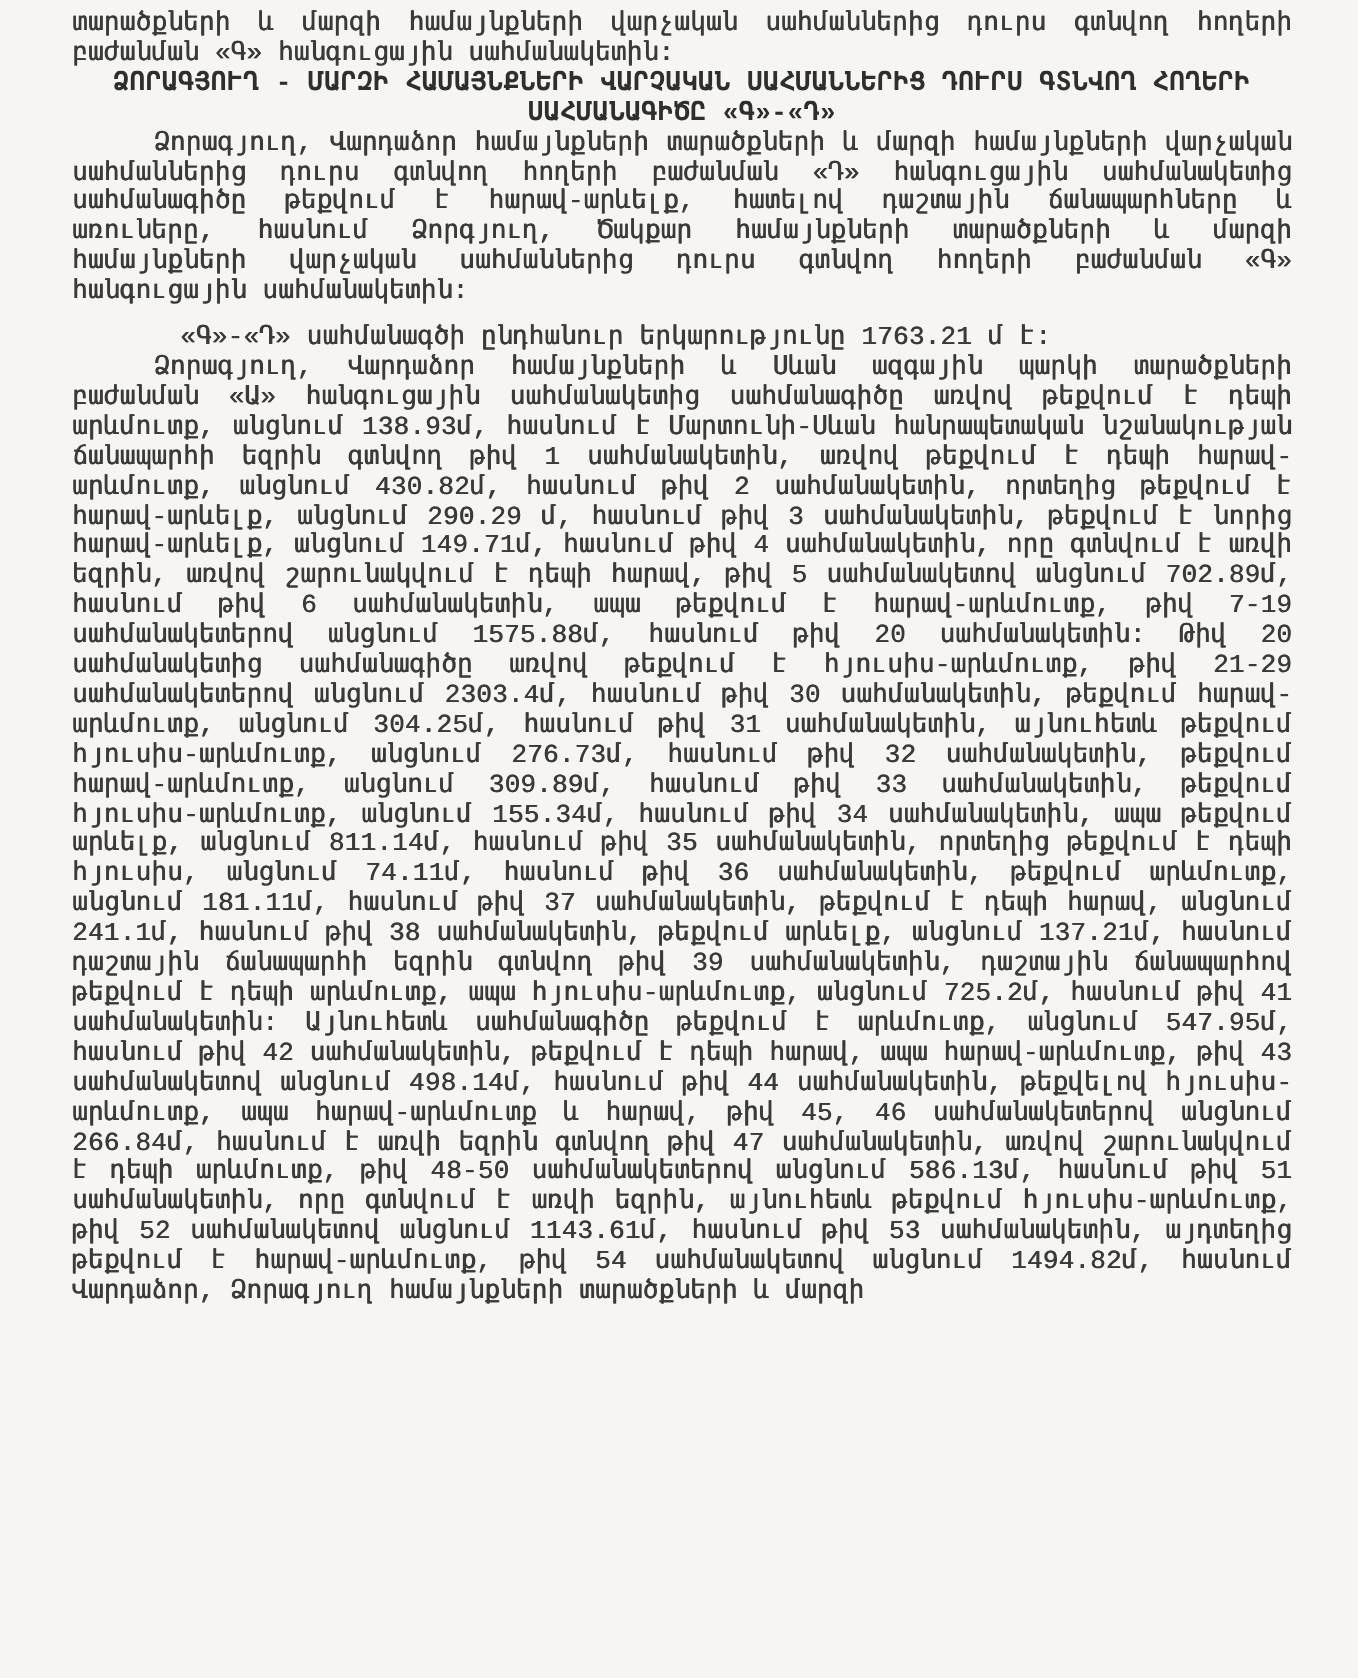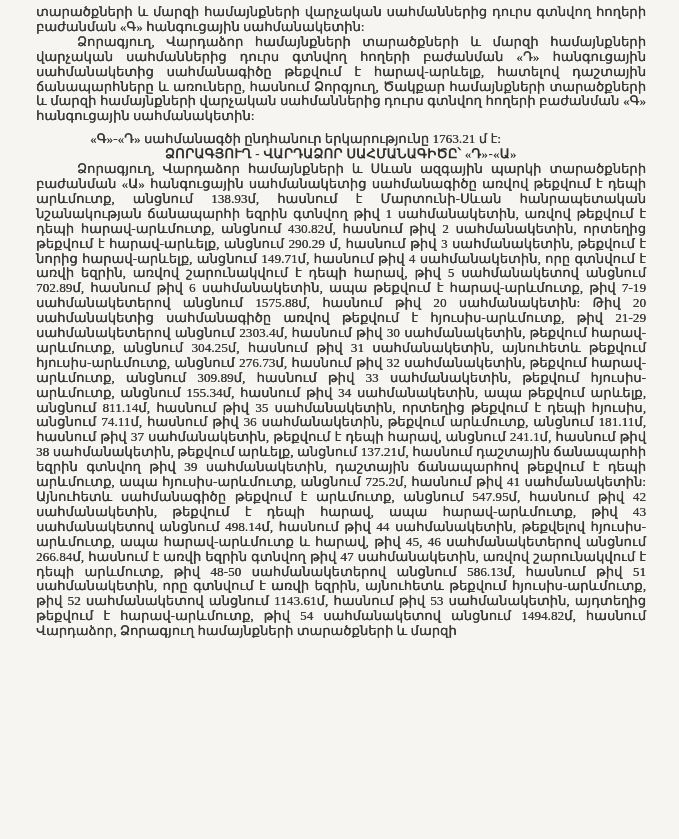--- a/index.html
+++ b/index.html
@@ -9,21 +9,21 @@
   }
   .page {
     position: relative;
     box-sizing: border-box;
     width: 679px;
     height: 839px;
     margin: 0;
     padding: 5px 33px 0 36px;
     background: #f6f5f2;
     color: #3a3a3a;
-    font-family: Liberation Serif, serif;
+    font-family: Liberation Mono, monospace;
     font-size: 13px;
     line-height: 14.9px;
     letter-spacing: 0.1px;
     text-align: justify;
     overflow: hidden;
   }
   .page p { margin: 0; }
   .body-text {
     text-shadow: 0.3px 0 0 currentColor; 
   }
@@ -46,24 +46,24 @@
   .gap-sm { height: 8px; }
 </style>
 </head>
 <body>
 
 <div class="page">
 
   <p class="body-text">տարածքների և մարզի համայնքների վարչական սահմաններից դուրս գտնվող հողերի բաժանման «Գ» հանգուցային սահմանակետին:</p>
 
 
+  <p class="section-heading heading-1">ՁՈՐԱԳՅՈՒՂ - ՄԱՐԶԻ ՀԱՄԱՅՆՔՆԵՐԻ ՎԱՐՉԱԿԱՆ ՍԱՀՄԱՆՆԵՐԻՑ ԴՈՒՐՍ ԳՏՆՎՈՂ ՀՈՂԵՐԻ ՍԱՀՄԱՆԱԳԻԾԸ «Գ»-«Դ»</p>
 
   <p class="body-text indent-first">Ձորագյուղ, Վարդաձոր համայնքների տարածքների և մարզի համայնքների վարչական սահմաններից դուրս գտնվող հողերի բաժանման «Դ» հանգուցային սահմանակետից սահմանագիծը թեքվում է հարավ-արևելք, հատելով դաշտային ճանապարհները և առուները, հասնում Ձորգյուղ, Ծակքար համայնքների տարածքների և մարզի համայնքների վարչական սահմաններից դուրս գտնվող հողերի բաժանման «Գ» հանգուցային սահմանակետին:</p>
 
   <div class="gap-sm"></div>
 
   <p class="length-line">«Գ»-«Դ» սահմանագծի ընդհանուր երկարությունը 1763.21 մ է:</p>
 
-  <p class="section-heading heading-2">ՁՈՐԱԳՅՈՒՂ - ՎԱՐԴԱՁՈՐ ՍԱՀՄԱՆԱԳԻԾԸ՝ «Դ»-«Ա»</p>
 
   <p class="body-text indent-first">Ձորագյուղ, Վարդաձոր համայնքների և Սևան ազգային պարկի տարածքների բաժանման «Ա» հանգուցային սահմանակետից սահմանագիծը առվով թեքվում է դեպի արևմուտք, անցնում 138.93մ, հասնում է Մարտունի-Սևան հանրապետական նշանակության ճանապարհի եզրին գտնվող թիվ 1 սահմանակետին, առվով թեքվում է դեպի հարավ-արևմուտք, անցնում 430.82մ, հասնում թիվ 2 սահմանակետին, որտեղից թեքվում է հարավ-արևելք, անցնում 290.29 մ, հասնում թիվ 3 սահմանակետին, թեքվում է նորից հարավ-արևելք, անցնում 149.71մ, հասնում թիվ 4 սահմանակետին, որը գտնվում է առվի եզրին, առվով շարունակվում է դեպի հարավ, թիվ 5 սահմանակետով անցնում 702.89մ, հասնում թիվ 6 սահմանակետին, ապա թեքվում է հարավ-արևմուտք, թիվ 7-19 սահմանակետերով անցնում 1575.88մ, հասնում թիվ 20 սահմանակետին: Թիվ 20 սահմանակետից սահմանագիծը առվով թեքվում է հյուսիս-արևմուտք, թիվ 21-29 սահմանակետերով անցնում 2303.4մ, հասնում թիվ 30 սահմանակետին, թեքվում հարավ-արևմուտք, անցնում 304.25մ, հասնում թիվ 31 սահմանակետին, այնուհետև թեքվում հյուսիս-արևմուտք, անցնում 276.73մ, հասնում թիվ 32 սահմանակետին, թեքվում հարավ-արևմուտք, անցնում 309.89մ, հասնում թիվ 33 սահմանակետին, թեքվում հյուսիս-արևմուտք, անցնում 155.34մ, հասնում թիվ 34 սահմանակետին, ապա թեքվում արևելք, անցնում 811.14մ, հասնում թիվ 35 սահմանակետին, որտեղից թեքվում է դեպի հյուսիս, անցնում 74.11մ, հասնում թիվ 36 սահմանակետին, թեքվում արևմուտք, անցնում 181.11մ, հասնում թիվ 37 սահմանակետին, թեքվում է դեպի հարավ, անցնում 241.1մ, հասնում թիվ 38 սահմանակետին, թեքվում արևելք, անցնում 137.21մ, հասնում դաշտային ճանապարհի եզրին գտնվող թիվ 39 սահմանակետին, դաշտային ճանապարհով թեքվում է դեպի արևմուտք, ապա հյուսիս-արևմուտք, անցնում 725.2մ, հասնում թիվ 41 սահմանակետին: Այնուհետև սահմանագիծը թեքվում է արևմուտք, անցնում 547.95մ, հասնում թիվ 42 սահմանակետին, թեքվում է դեպի հարավ, ապա հարավ-արևմուտք, թիվ 43 սահմանակետով անցնում 498.14մ, հասնում թիվ 44 սահմանակետին, թեքվելով հյուսիս-արևմուտք, ապա հարավ-արևմուտք և հարավ, թիվ 45, 46 սահմանակետերով անցնում 266.84մ, հասնում է առվի եզրին գտնվող թիվ 47 սահմանակետին, առվով շարունակվում է դեպի արևմուտք, թիվ 48-50 սահմանակետերով անցնում 586.13մ, հասնում թիվ 51 սահմանակետին, որը գտնվում է առվի եզրին, այնուհետև թեքվում հյուսիս-արևմուտք, թիվ 52 սահմանակետով անցնում 1143.61մ, հասնում թիվ 53 սահմանակետին, այդտեղից թեքվում է հարավ-արևմուտք, թիվ 54 սահմանակետով անցնում 1494.82մ, հասնում Վարդաձոր, Ձորագյուղ համայնքների տարածքների և մարզի</p>
 
 </div>
 
 </body></html>

